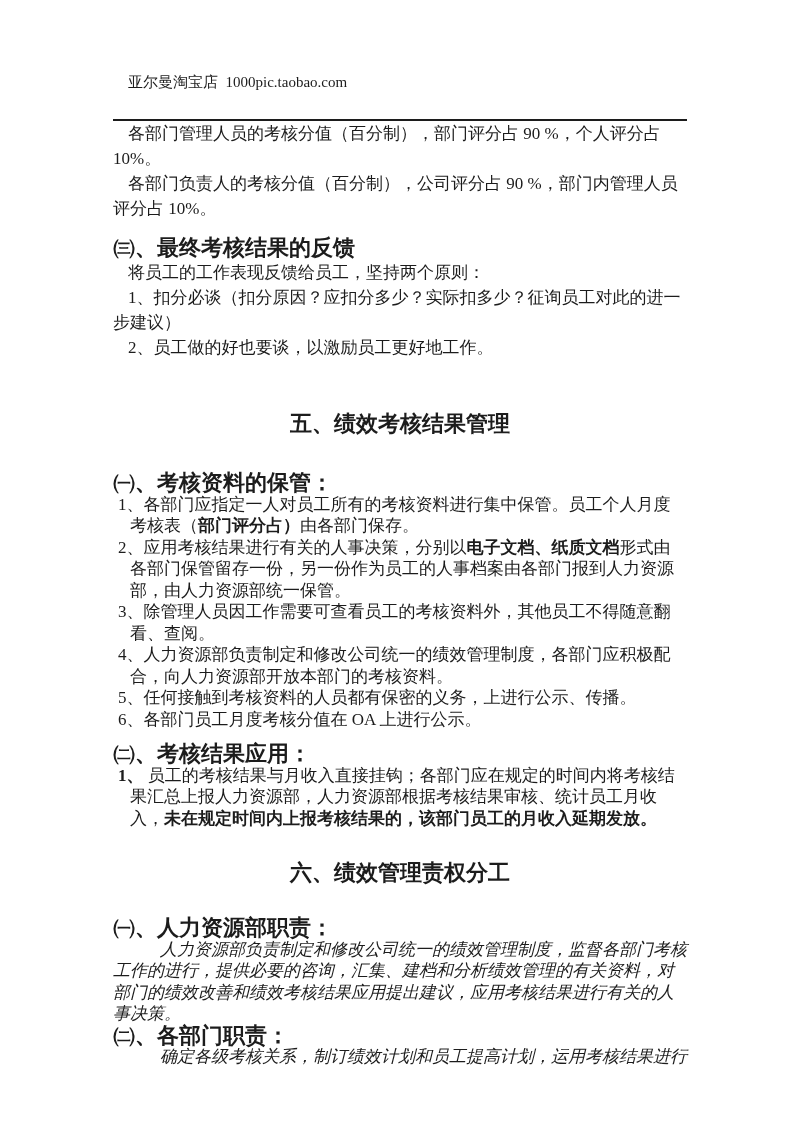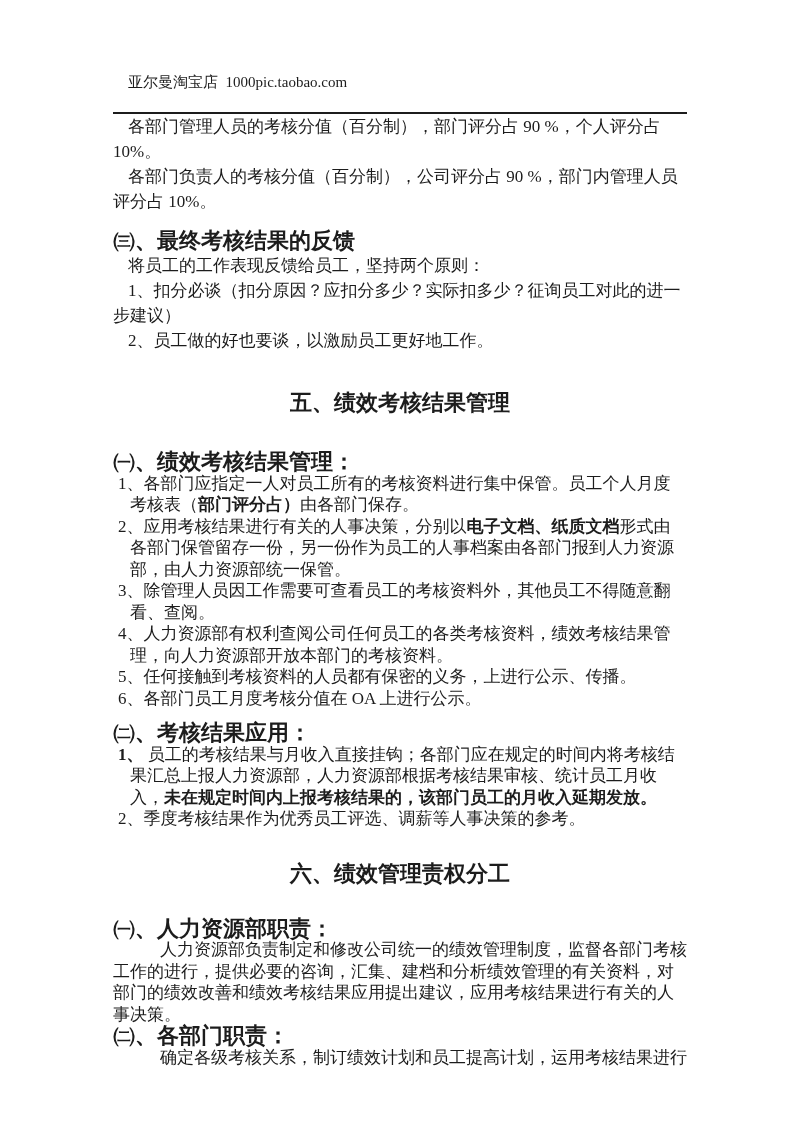--- a/index.html
+++ b/index.html
@@ -2,34 +2,34 @@
 <html><head>
 <meta charset="utf-8">
 <style>
   html,body{margin:0;padding:0;background:#ffffff;}
   .page{
     width:793px;height:1122px;background:#ffffff;box-sizing:border-box;
     padding:52px 106px 0 113px;
     font-family:"Liberation Serif","DejaVu Serif",serif;
     color:#1c1c1c;overflow:hidden;
   }
-  .hdr{font-size:15px;line-height:20px;border-bottom:2px solid #1c1c1c;white-space:pre;}
+  .hdr{font-size:15px;line-height:20px;padding-bottom:7px;border-bottom:2px solid #1c1c1c;white-space:pre;}
   p{margin:0;}
   .bt{font-size:17px;}
   .lh25{line-height:25px;}
   .lh215{line-height:21.5px;}
   .ind1{text-indent:15px;}
-  .ind2{text-indent:47px;}
+  .ind2{text-indent:47px;font-style:italic;}
   .bold{font-weight:bold;}
   .sec-title{font-weight:bold;font-size:22px;}
   .h-center{font-weight:bold;font-size:22px;line-height:28px;text-align:center;}
   .num-item{padding-left:17px;text-indent:-12px;}
   .mt-intro{}
   .mt-fb{margin-top:14px;}
-  .mt-h5{margin-top:36px;text-align:center;}
+  .mt-h5{margin-top:50px;text-align:center;}
   .mt-keep{margin-top:34px;}
   .mt-apply{margin-top:13px;}
   .mt-h6{margin-top:30px;}
   .mt-hr{margin-top:30px;}
 </style>
 </head>
 <body>
 
 <div class="page">
 
@@ -40,49 +40,46 @@
   <p class="bt lh25 ind1 mt-intro">各部门管理人员的考核分值（百分制），部门评分占 90 %，个人评分占 10%。</p>
   <p class="bt lh25 ind1">各部门负责人的考核分值（百分制），公司评分占 90 %，部门内管理人员评分占 10%。</p>
 
   <p class="sec-title lh25 mt-fb">㈢、最终考核结果的反馈</p>
   <p class="bt lh25 ind1">将员工的工作表现反馈给员工，坚持两个原则：</p>
   <p class="bt lh25 ind1">1、扣分必谈（扣分原因？应扣分多少？实际扣多少？征询员工对此的进一步建议）</p>
   <p class="bt lh25 ind1">2、员工做的好也要谈，以激励员工更好地工作。</p>
 
   <p class="h-center mt-h5">五、绩效考核结果管理</p>
 
-  <p class="sec-title lh215 mt-keep">㈠、绩效考核结果管理：</p>
+  <p class="sec-title lh215 mt-keep">㈠、考核资料的保管：</p>
 
   <div class="bt lh215 num-item">
     <span>1、</span><span>各部门应指定一人对员工所有的考核资料进行集中保管。员工个人月度考核表（</span><span class="bold">部门评分占）</span><span>由各部门保存。</span>
   </div>
   <div class="bt lh215 num-item">
     <span>2、</span><span>应用考核结果进行有关的人事决策，分别以</span><span class="bold">电子文档、纸质文档</span><span>形式由各部门保管留存一份，另一份作为员工的人事档案由各部门报到人力资源部，由人力资源部统一保管。</span>
   </div>
   <div class="bt lh215 num-item">
     <span>3、</span><span>除管理人员因工作需要可查看员工的考核资料外，其他员工不得随意翻看、查阅。</span>
   </div>
   <div class="bt lh215 num-item">
-    <span>4、</span><span>人力资源部有权利查阅公司任何员工的各类考核资料，绩效考核结果管理，向人力资源部开放本部门的考核资料。</span>
+    <span>4、</span><span>人力资源部负责制定和修改公司统一的绩效管理制度，各部门应积极配合，向人力资源部开放本部门的考核资料。</span>
   </div>
   <div class="bt lh215 num-item">
     <span>5、</span><span>任何接触到考核资料的人员都有保密的义务，上进行公示、传播。</span>
   </div>
   <div class="bt lh215 num-item">
     <span>6、</span><span>各部门员工月度考核分值在 OA 上进行公示。</span>
   </div>
 
   <p class="sec-title lh215 mt-apply">㈡、考核结果应用：</p>
 
   <div class="bt lh215 num-item">
     <span class="bold">1、</span><span> 员工的考核结果与月收入直接挂钩；各部门应在规定的时间内将考核结果汇总上报人力资源部，人力资源部根据考核结果审核、统计员工月收入，</span><span class="bold">未在规定时间内上报考核结果的，该部门员工的月收入延期发放。</span>
   </div>
-  <div class="bt lh215 num-item">
-    <span>2、</span><span>季度考核结果作为优秀员工评选、调薪等人事决策的参考。</span>
-  </div>
 
   <p class="h-center mt-h6">六、绩效管理责权分工</p>
 
   <p class="sec-title lh215 mt-hr">㈠、人力资源部职责：</p>
   <p class="bt lh215 ind2">人力资源部负责制定和修改公司统一的绩效管理制度，监督各部门考核工作的进行，提供必要的咨询，汇集、建档和分析绩效管理的有关资料，对部门的绩效改善和绩效考核结果应用提出建议，应用考核结果进行有关的人事决策。</p>
 
   <p class="sec-title lh215">㈡、各部门职责：</p>
   <p class="bt lh215 ind2">确定各级考核关系，制订绩效计划和员工提高计划，运用考核结果进行</p>
 
 </div>

